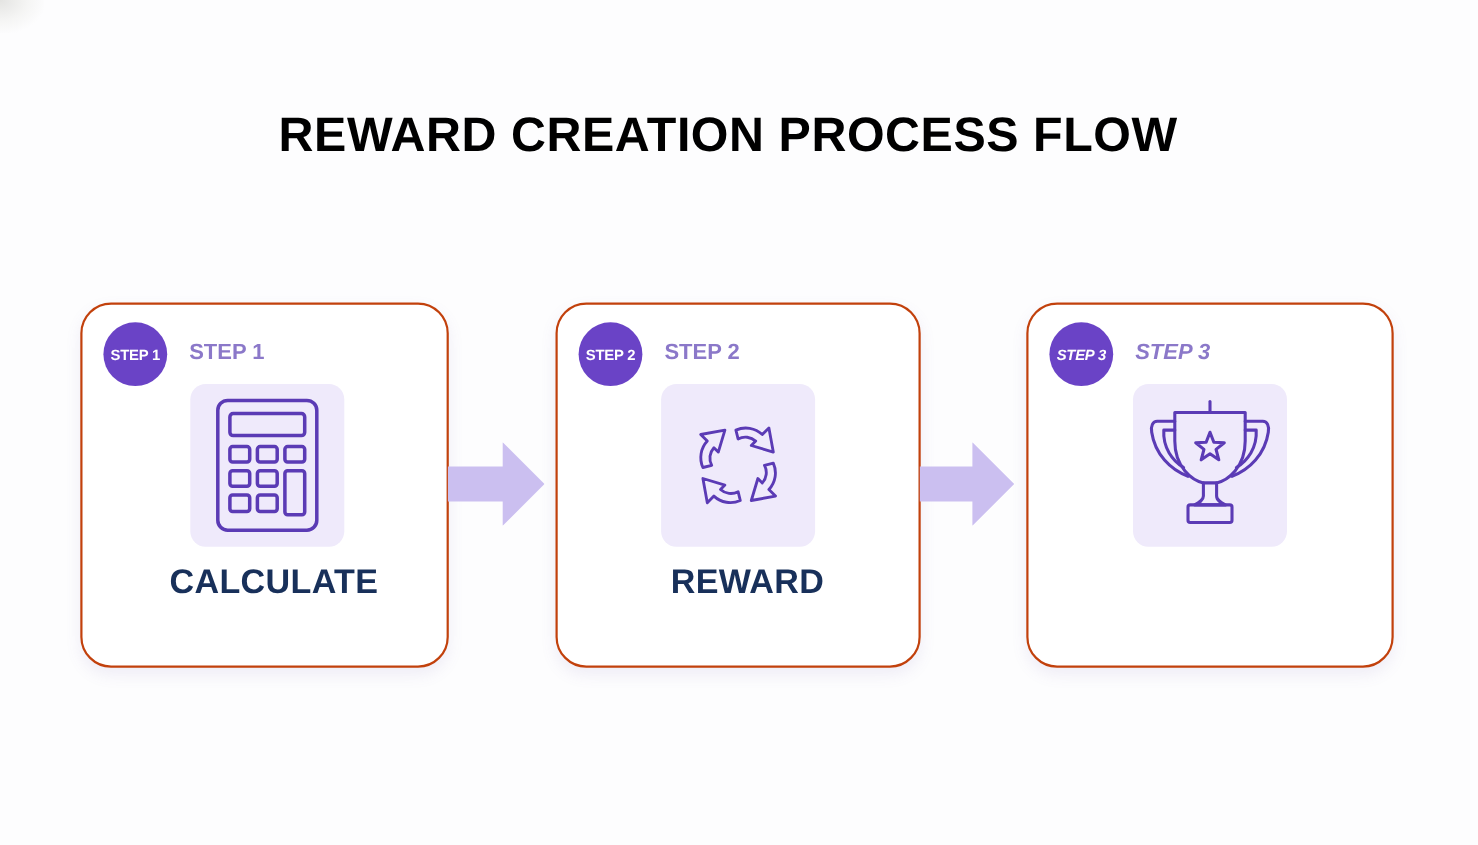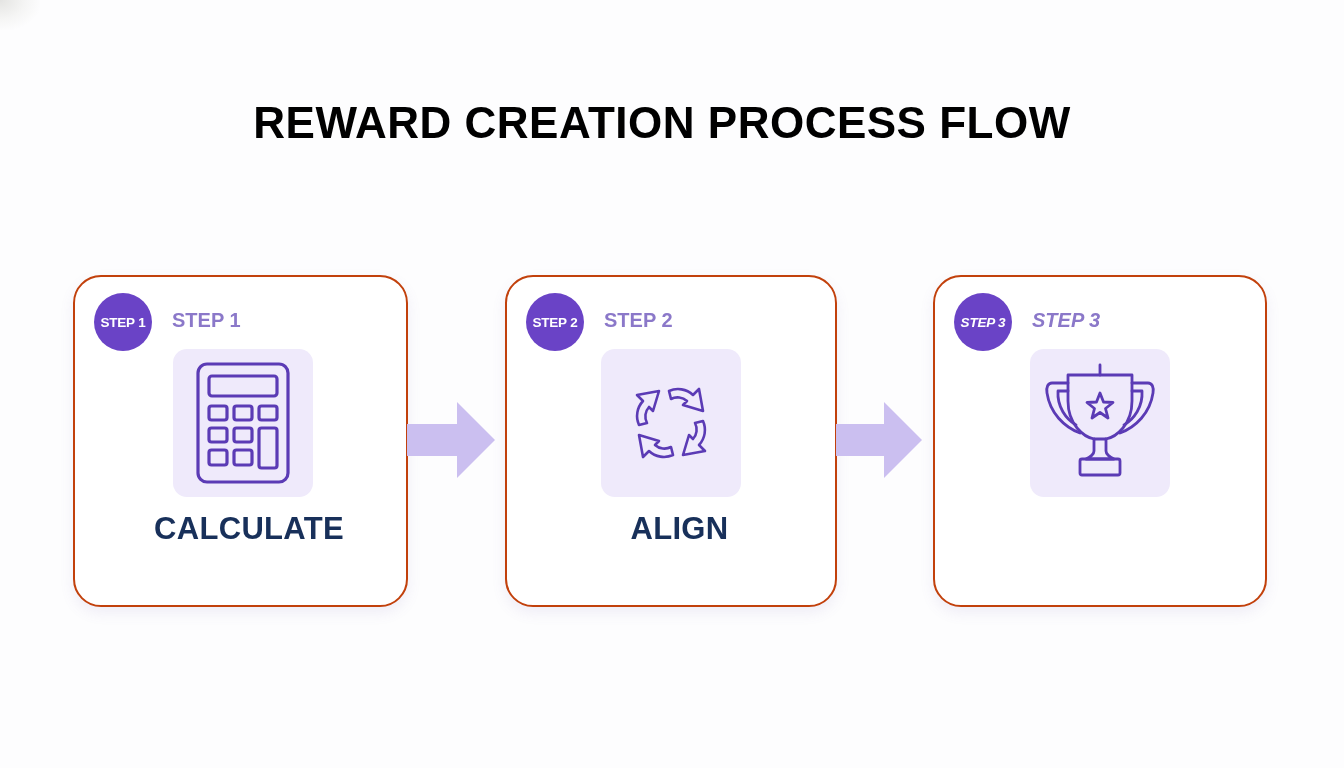--- a/index.html
+++ b/index.html
@@ -106,21 +106,21 @@
       <svg width="116" height="116" viewBox="-58 -58 116 116" fill="none" stroke="#5b3bb5" stroke-width="2.6" stroke-linejoin="round">
         <g id="seg">
           <path d="M -8 -20 A 22 22 0 0 1 16 -16 L 22 -22 L 26 0 L 6 -6 L 10 -10 A 14 14 0 0 0 -6 -12 Z" transform="translate(6,-12) rotate(0)"></path>
         </g>
         <path d="M -8 -20 A 22 22 0 0 1 16 -16 L 22 -22 L 26 0 L 6 -6 L 10 -10 A 14 14 0 0 0 -6 -12 Z" transform="rotate(90) translate(6,-12)"></path>
         <path d="M -8 -20 A 22 22 0 0 1 16 -16 L 22 -22 L 26 0 L 6 -6 L 10 -10 A 14 14 0 0 0 -6 -12 Z" transform="rotate(180) translate(6,-12)"></path>
         <path d="M -8 -20 A 22 22 0 0 1 16 -16 L 22 -22 L 26 0 L 6 -6 L 10 -10 A 14 14 0 0 0 -6 -12 Z" transform="rotate(270) translate(6,-12)"></path>
       </svg>
     </span>
   </div>
-  <div class="step-name">ALIGN</div>
+  <div class="step-name">REWARD</div>
 </div>
 
 <div class="arrow a2">
   <svg width="88" height="76" viewBox="0 0 88 76">
     <polygon points="0,22 48,22 48,0 86,38 48,76 48,54 0,54" fill="#cbbff0"></polygon>
   </svg>
 </div>
 
 <div class="card c3">
   <div class="badge">STEP 3</div>

